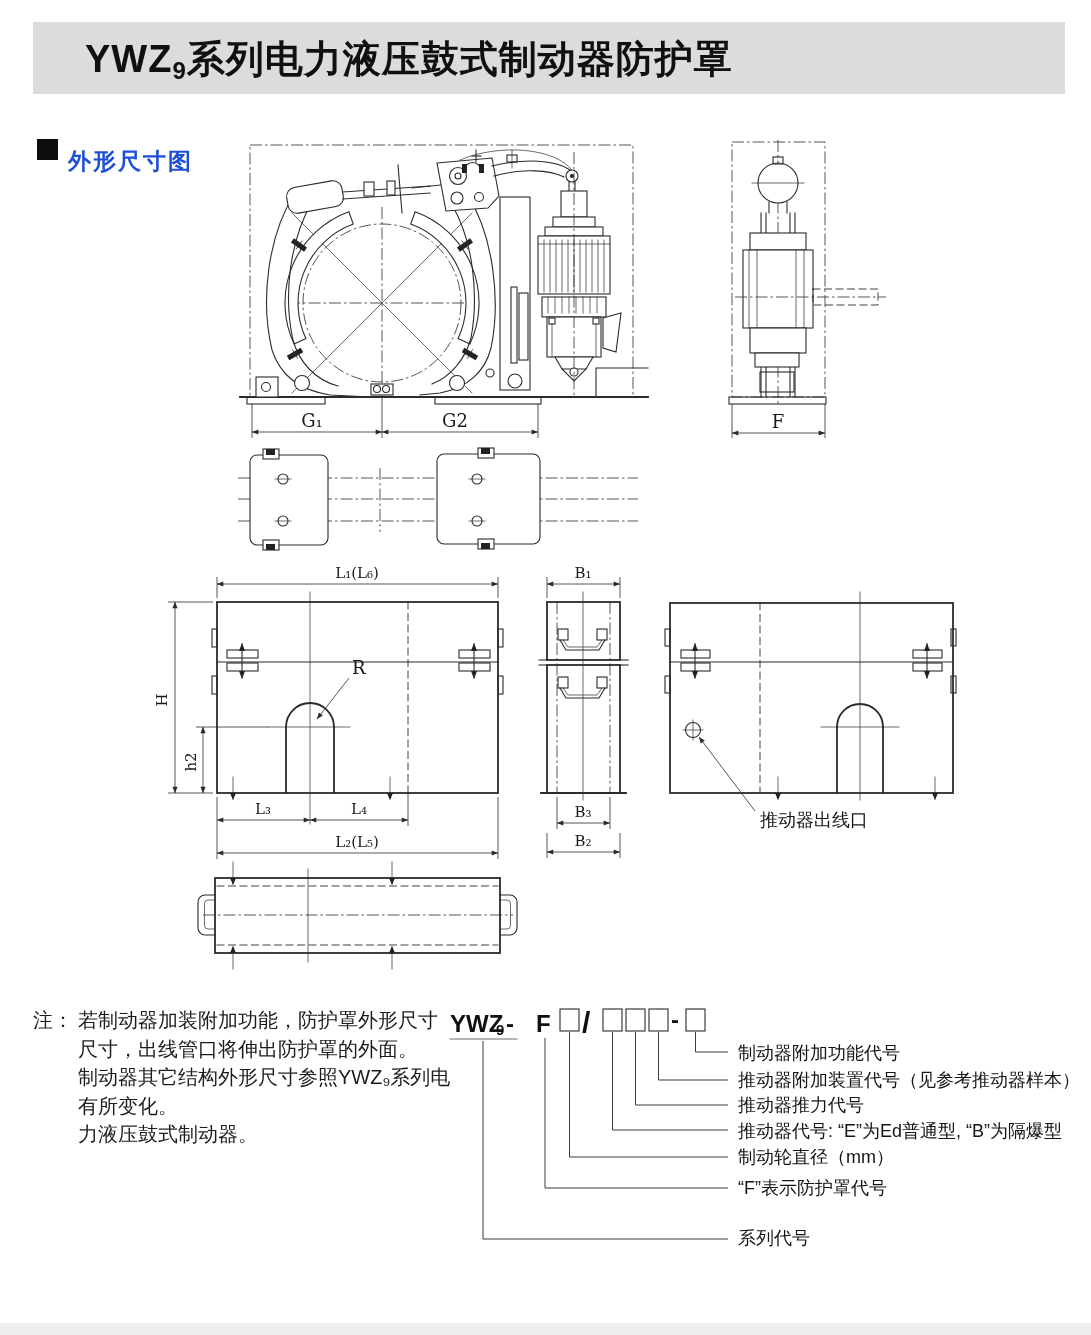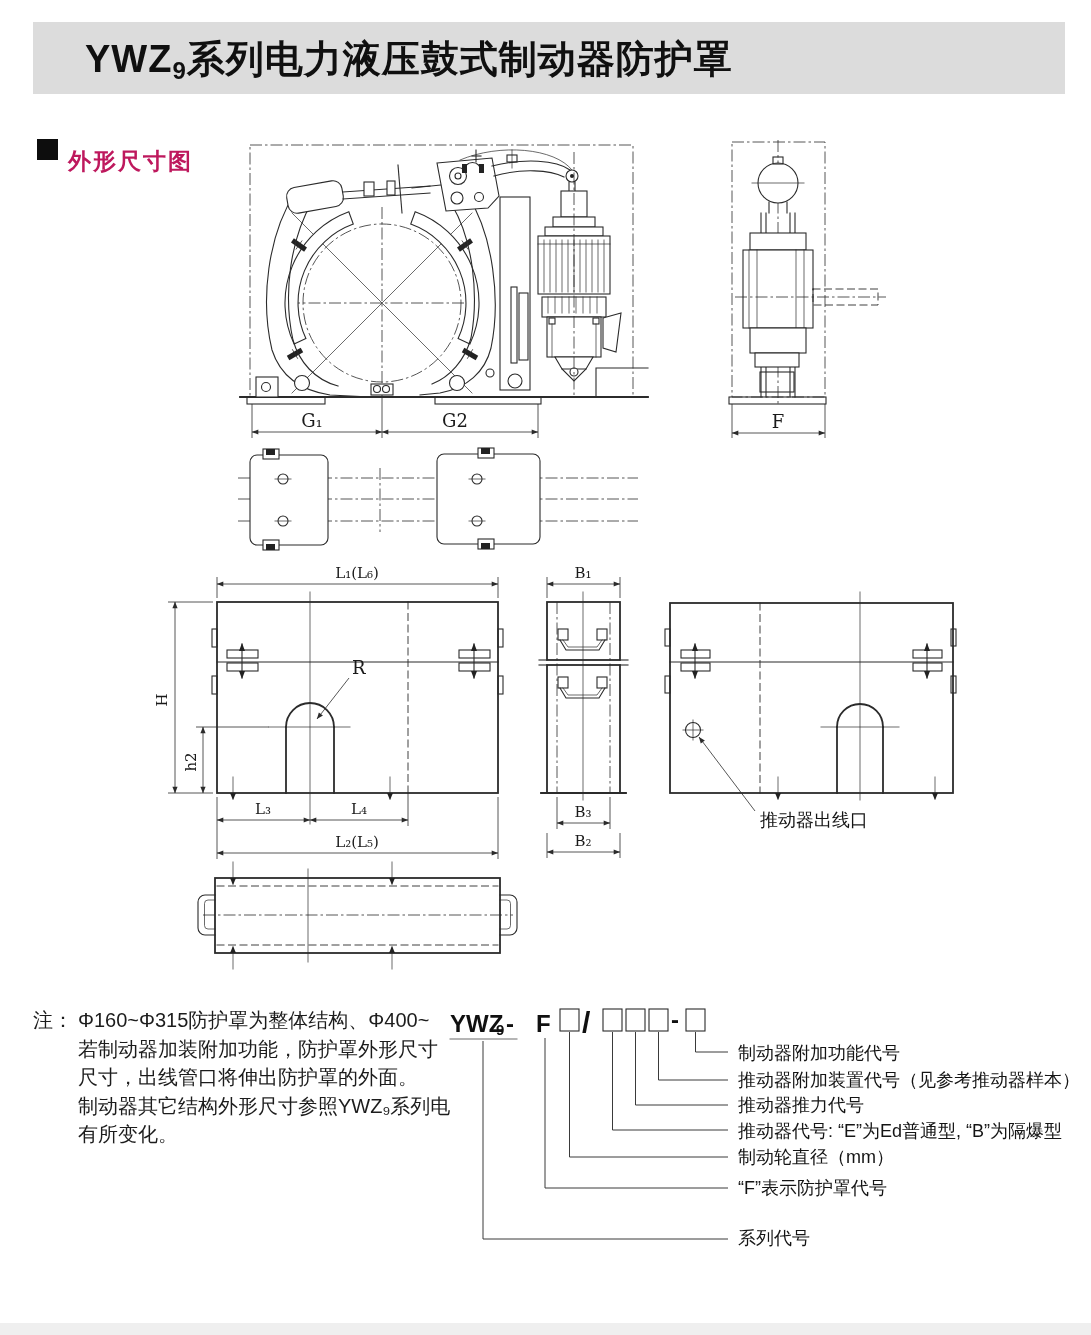--- a/index.html
+++ b/index.html
@@ -8,21 +8,21 @@
 
   
   .band{position:absolute;left:33px;top:22px;width:1032px;height:72px;background:#dcdcdc;}
   .title{position:absolute;left:85px;top:34px;font-size:38px;font-weight:600;
          letter-spacing:1px;color:#101010;white-space:nowrap;}
   .title .sub9{font-size:24px;vertical-align:-7px;font-weight:600;}
 
   
   .sechead{position:absolute;left:37px;top:136px;display:flex;align-items:center;height:26px;}
   .sqicon{width:21px;height:21px;background:#0d0d0d;margin-right:10px;}
-  .sechead .lbl{font-size:23px;font-weight:700;color:#be185d;letter-spacing:2px;margin-top:24px;}
+  .sechead .lbl{font-size:23px;font-weight:700;color:#1d4ed8;letter-spacing:2px;margin-top:24px;}
 
   
   svg{position:absolute;left:0;top:0;}
   #drawings{top:0;left:0;}
   .ln{fill:none;stroke:#2b2b2b;stroke-width:1.1;stroke-linecap:square;}
   .w2{stroke-width:1.8;}
   .thin{stroke-width:0.7;}
   .cl{fill:none;stroke:#2b2b2b;stroke-width:0.8;stroke-dasharray:12 3 2.5 3;}
   .hid{stroke-dasharray:7 4.5;stroke-width:0.9;}
   .dim{fill:none;stroke:#2b2b2b;stroke-width:0.8;}
@@ -417,21 +417,21 @@
       <text class="clab" x="738" y="1137">推动器代号: “E”为Ed普通型, “B”为隔爆型</text>
       <text class="clab" x="738" y="1163">制动轮直径（mm）</text>
       <text class="clab" x="738" y="1194">“F”表示防护罩代号</text>
       <text class="clab" x="738" y="1244">系列代号</text>
     </g>
   </svg>
 
   <div class="notes">
     <div class="pfx">注：</div>
     <div class="body">
-      <div>Φ160~Φ315防护罩为整体结构、Φ400~</div>
       <div>若制动器加装附加功能，防护罩外形尺寸</div>
       <div>尺寸，出线管口将伸出防护罩的外面。</div>
       <div>制动器其它结构外形尺寸参照YWZ₉系列电</div>
       <div>有所变化。</div>
+      <div>力液压鼓式制动器。</div>
     </div>
   </div>
 
 </div>
 
 </body></html>

